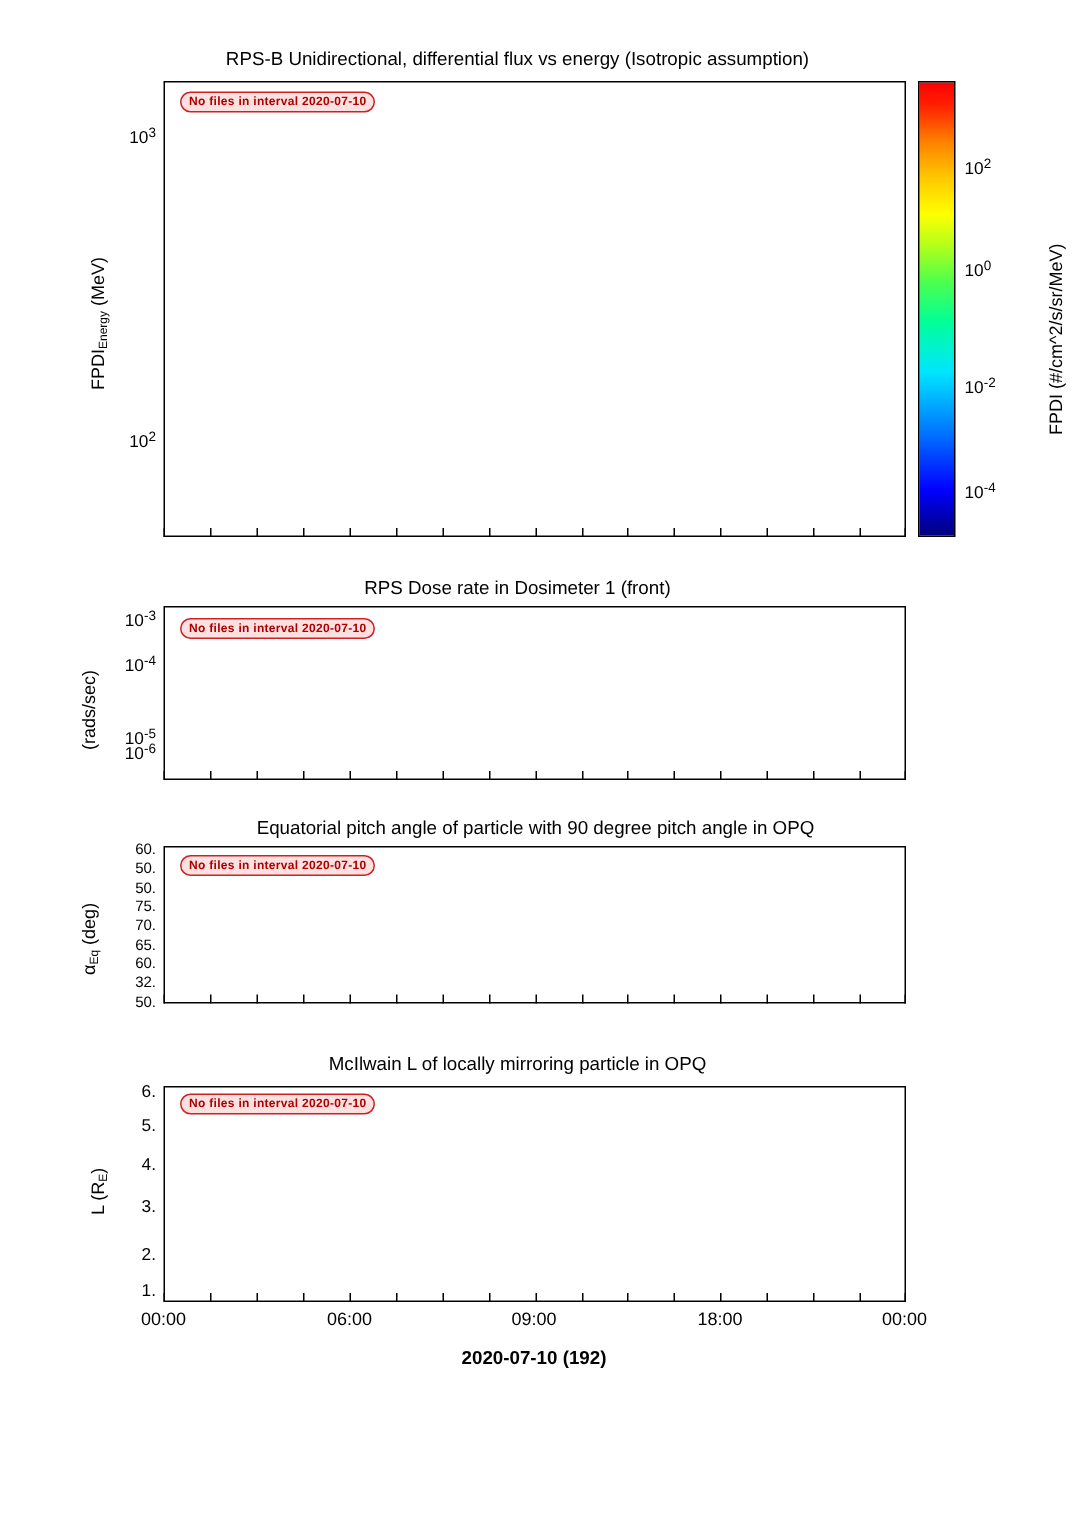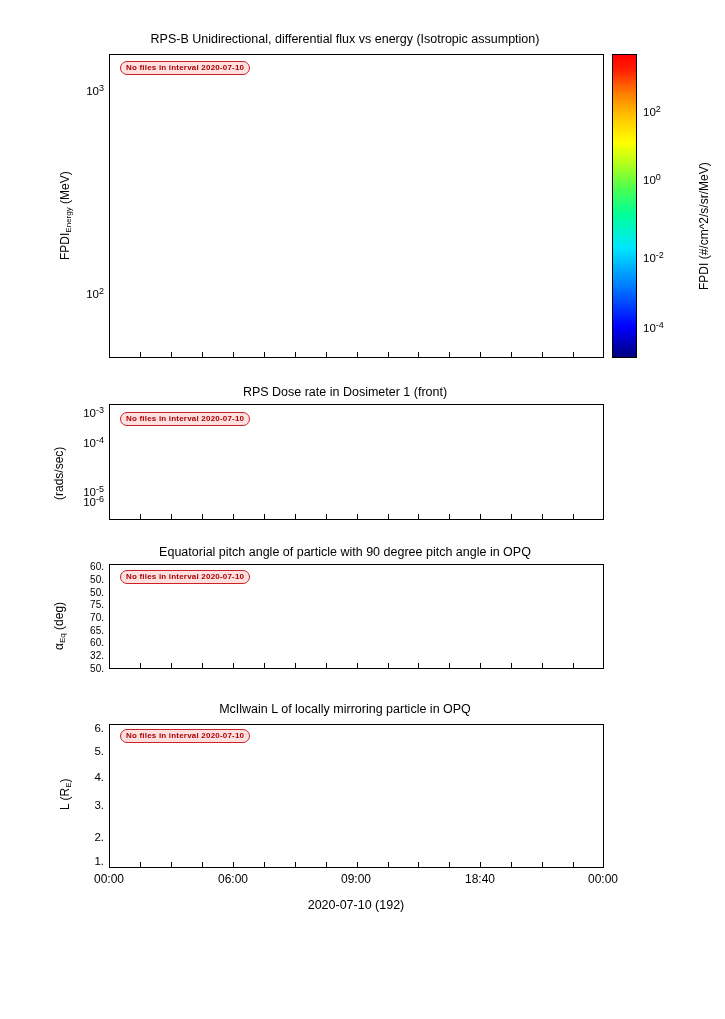--- a/index.html
+++ b/index.html
@@ -201,21 +201,21 @@
 <div class="tick" style="left:357px; top:514px; width:1px; height:6px;"></div>
 <div class="tick" style="left:388px; top:514px; width:1px; height:6px;"></div>
 <div class="tick" style="left:418px; top:514px; width:1px; height:6px;"></div>
 <div class="tick" style="left:449px; top:514px; width:1px; height:6px;"></div>
 <div class="tick" style="left:480px; top:514px; width:1px; height:6px;"></div>
 <div class="tick" style="left:511px; top:514px; width:1px; height:6px;"></div>
 <div class="tick" style="left:542px; top:514px; width:1px; height:6px;"></div>
 <div class="tick" style="left:573px; top:514px; width:1px; height:6px;"></div>
 <div class="tick" style="left:603px; top:514px; width:1px; height:6px;"></div>
 
-<div class="plot-title" style="left:0px; top:545px; width:690px;">Equatorial pitch angle of particle with 90 degree pitch angle in OPQ</div>
+<div class="plot-title" style="left:12px; top:545px; width:690px;">Equatorial pitch angle of particle with 90 degree pitch angle in OPQ</div>
 
 <div class="axes" style="left:109px; top:564px; width:495px; height:105px;"></div>
 
 <div class="nofiles" style="left:120px; top:570px;">No files in interval 2020-07-10</div>
 
 <div class="ylabel" style="left:52px; top:650px;">
   <span>α</span><sub>Eq</sub><span> (deg)</span>
 </div>
 
 <div class="ytick-small" style="left:64px; top:561px; width:40px;">60.</div>
@@ -277,16 +277,16 @@
 <div class="tick" style="left:449px; top:862px; width:1px; height:6px;"></div>
 <div class="tick" style="left:480px; top:862px; width:1px; height:6px;"></div>
 <div class="tick" style="left:511px; top:862px; width:1px; height:6px;"></div>
 <div class="tick" style="left:542px; top:862px; width:1px; height:6px;"></div>
 <div class="tick" style="left:573px; top:862px; width:1px; height:6px;"></div>
 <div class="tick" style="left:603px; top:862px; width:1px; height:6px;"></div>
 
 <div class="xtick" style="left:79px; top:872px; width:60px;">00:00</div>
 <div class="xtick" style="left:203px; top:872px; width:60px;">06:00</div>
 <div class="xtick" style="left:326px; top:872px; width:60px;">09:00</div>
-<div class="xtick" style="left:450px; top:872px; width:60px;">18:40</div>
+<div class="xtick" style="left:450px; top:872px; width:60px;">18:00</div>
 <div class="xtick" style="left:573px; top:872px; width:60px;">00:00</div>
 
-<div class="xlabel" style="left:206px; top:898px; width:300px;">2020-07-10 (192)</div>
+<div class="xlabel" style="left:206px; top:898px; width:300px;font-weight:bold;">2020-07-10 (192)</div>
 
 </body></html>

